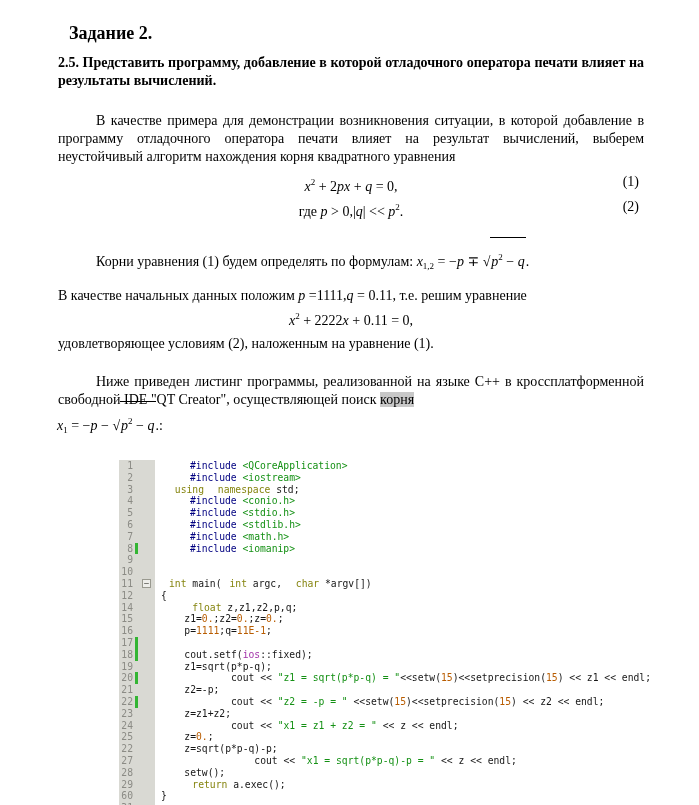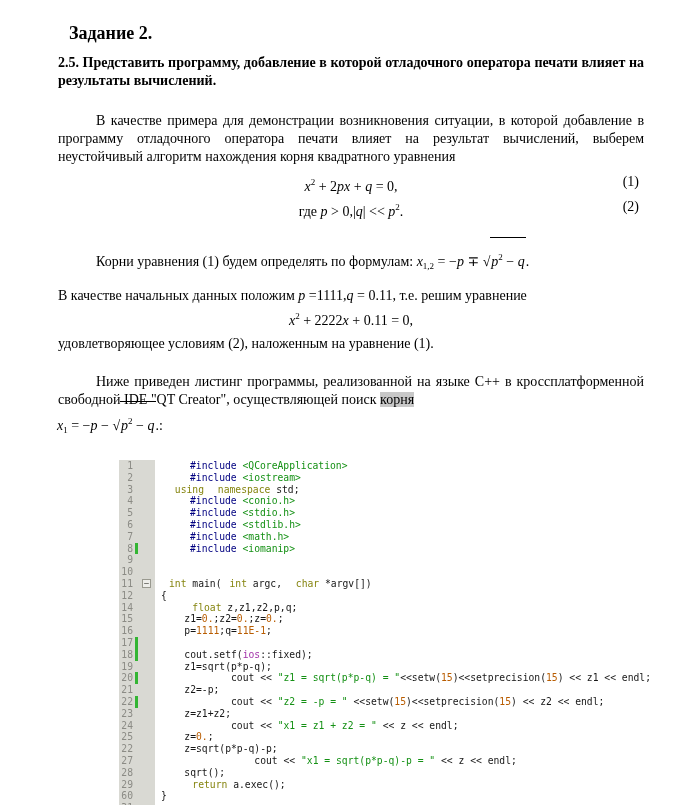--- a/index.html
+++ b/index.html
@@ -183,21 +183,21 @@
         <div class="cl">
           <span class="gut">22</span>
           <span class="ct"><span class="tk-plain">    z=sqrt(p*p-q)-p;</span></span>
         </div>
         <div class="cl">
           <span class="gut">27</span>
           <span class="ct"><span class="tk-plain">                cout &lt;&lt; </span><span class="tk-str">"x1 = sqrt(p*p-q)-p = "</span><span class="tk-plain"> &lt;&lt; z &lt;&lt; endl;</span></span>
         </div>
         <div class="cl">
           <span class="gut">28</span>
-          <span class="ct"><span class="tk-plain">    sqrt();</span></span>
+          <span class="ct"><span class="tk-plain">    setw();</span></span>
         </div>
         <div class="cl">
           <span class="gut">29</span>
           <span class="ct"><span class="tk-plain">    </span><span class="tk-kw">return</span><span class="tk-plain"> a.exec();</span></span>
         </div>
         <div class="cl">
           <span class="gut">60</span>
           <span class="ct"><span class="tk-plain">}</span></span>
         </div>
         <div class="cl">

